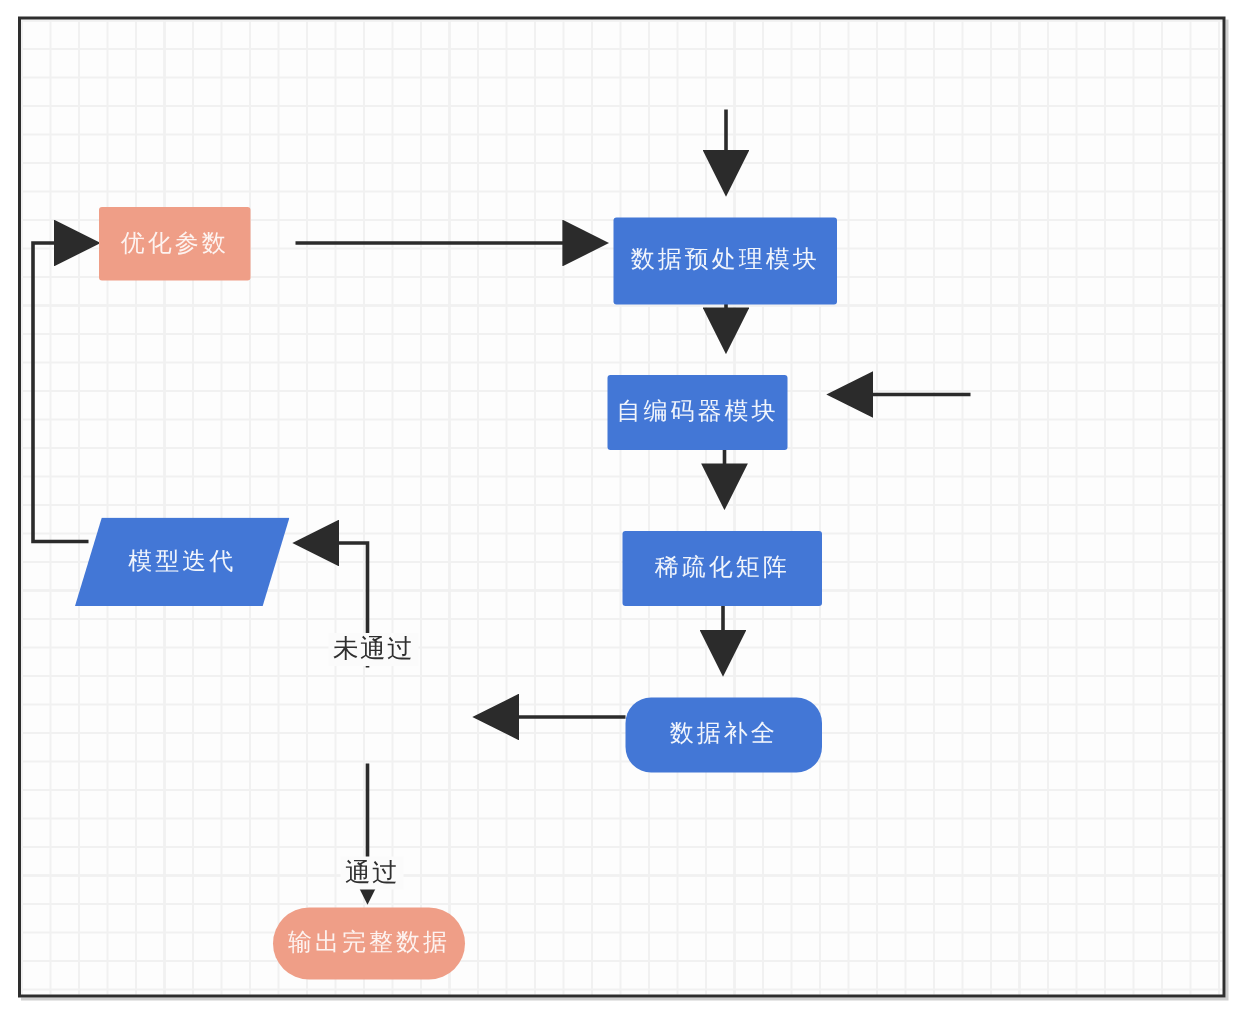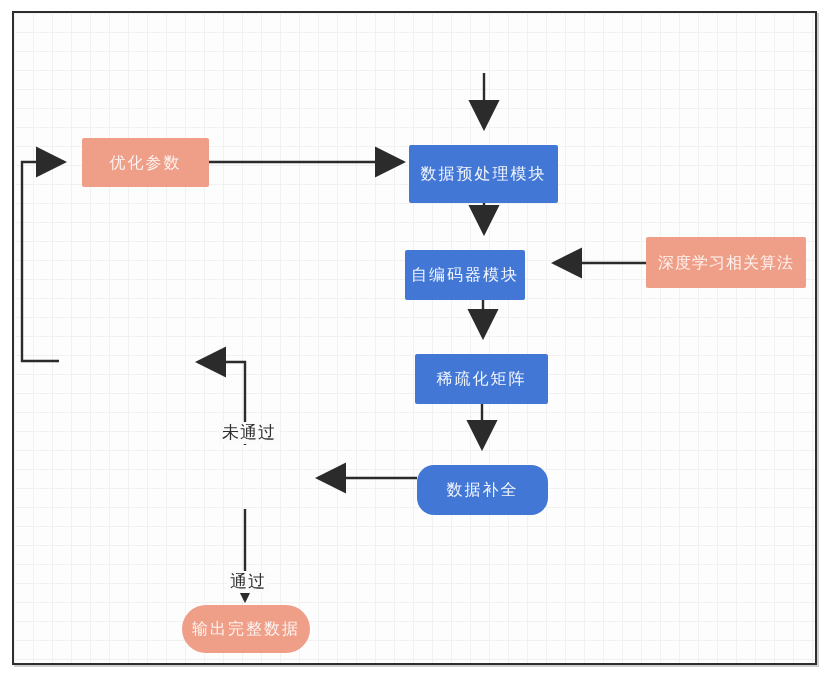--- a/index.html
+++ b/index.html
@@ -69,45 +69,45 @@
       <path d="M647,263 H554" marker-end="url(#arrow)"></path>
       <path d="M483,288 V337" marker-end="url(#arrow)"></path>
       <path d="M482,392 V448" marker-end="url(#arrow)"></path>
       <path d="M417,478 H318" marker-end="url(#arrow)"></path>
       <path d="M245,445 V362 H198" marker-end="url(#arrow)"></path>
       <path d="M245,509 V600" marker-end="url(#arrow)"></path>
     </g>
   </svg>
 
 
-  <div class="node rect salmon" style="left:82px;top:138px;width:127px;height:49px;">
+  <div class="node rect salmon" style="left:66px;top:138px;width:101px;height:49px;">
     <span>优化参数</span>
   </div>
 
   <div class="node rect blue" style="left:409px;top:133px;width:149px;height:58px;">
     <span>数据预处理模块</span>
   </div>
 
   <div class="node rect blue" style="left:405px;top:238px;width:120px;height:50px;">
     <span>自编码器模块</span>
   </div>
 
-  <div class="node rect salmon" style="left:646px;top:237px;width:160px;height:51px;letter-spacing:1px;">
-    <span>深度学习相关算法</span>
-  </div>
 
   <div class="node rect blue" style="left:415px;top:342px;width:133px;height:50px;">
     <span>稀疏化矩阵</span>
   </div>
 
   <div class="node rect blue" style="left:417px;top:453px;width:131px;height:50px;border-radius:17px;">
     <span>数据补全</span>
   </div>
 
 
+  <div class="node parallelogram blue" style="left:50px;top:333px;width:143px;height:59px;">
+    <span>模型迭代</span>
+  </div>
 
   <div class="node stadium salmon" style="left:182px;top:605px;width:128px;height:48px;">
     <span>输出完整数据</span>
   </div>
 
   <div class="edge-label" style="left:219px;top:386px;">未通过</div>
 
   <div class="edge-label" style="left:227px;top:535px;">通过</div>
 </div>
 

